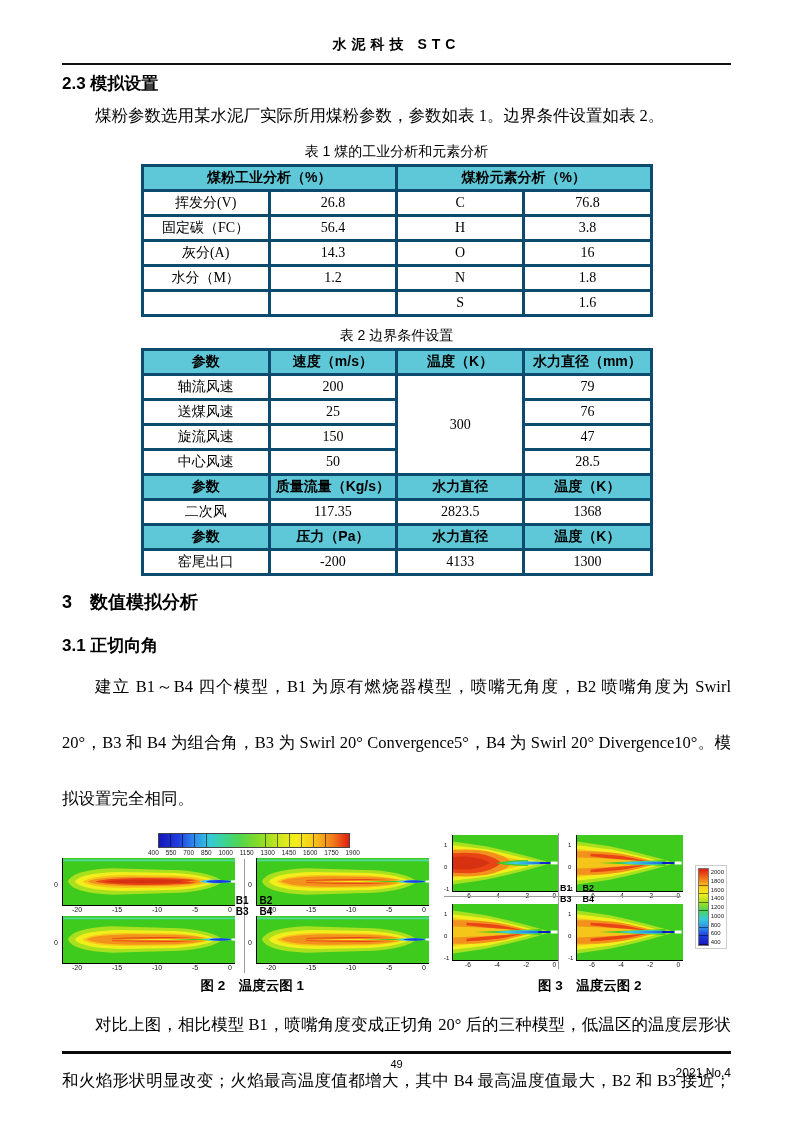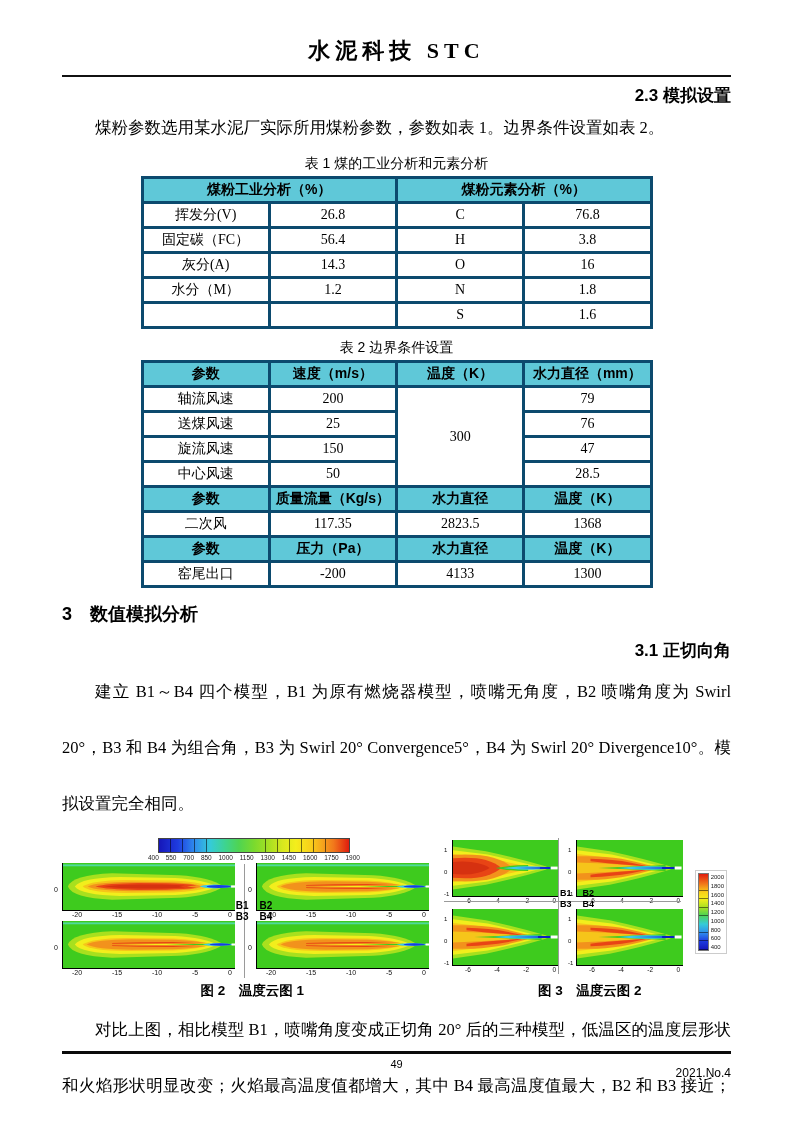--- a/index.html
+++ b/index.html
@@ -1,23 +1,23 @@
 <!DOCTYPE html>
 <html><head>
 <meta charset="utf-8">
 <style>
   html,body{margin:0;padding:0;background:#e8e8e8;}
   .page{position:relative;width:793px;height:1122px;margin:0 auto;background:#fff;
         box-sizing:border-box;padding:36px 62px 0;font-family:"Liberation Serif",serif;color:#000;overflow:hidden;}
   
-  .journal-title{text-align:center;font-size:22px;letter-spacing:5px;font-weight:bold;
-                 font-family:Liberation Serif, serif;}
+  .journal-title{text-align:center;font-size:14px;letter-spacing:5px;font-weight:bold;
+                 font-family:Liberation Sans, sans-serif;}
   .header-rule{border-bottom:2px solid #111;margin-top:9px;}
   
-  .h-sub{font-family:"Liberation Sans",sans-serif;font-weight:bold;font-size:17px;margin:7px 0 0;white-space:pre-wrap;text-align:right;}
+  .h-sub{font-family:"Liberation Sans",sans-serif;font-weight:bold;font-size:17px;margin:7px 0 0;white-space:pre-wrap;}
   .h-main{font-family:"Liberation Sans",sans-serif;font-weight:bold;font-size:18px;margin:14px 0 0;white-space:pre-wrap;}
   
   .body-p{font-size:16.5px;line-height:56px;text-align:justify;text-indent:2em;margin:2px 0 0;}
   .one-line{line-height:34px;margin-top:4px;}
   .item-line{text-align:left;line-height:40px;margin-top:0;}
   
   .tcap{text-align:center;font-size:14px;margin-top:10px;font-family:"Liberation Sans",sans-serif;}
   
   .dtable{border-collapse:collapse;margin:3px auto 0;width:512px;table-layout:fixed;font-size:14px;}
   .dtable th,.dtable td{border:3px solid #0c4a6e;text-align:center;padding:1px 2px;height:20px;overflow:hidden;}
@@ -239,21 +239,21 @@
       <tr>
         <td>窑尾出口</td>
         <td>-200</td>
         <td>4133</td>
         <td>1300</td>
       </tr>
     </tbody>
   </table>
 
   <div class="h-main">3　数值模拟分析</div>
-  <div class="h-sub" style="margin-top:13px;">3.1 正切向角</div>
+  <div class="h-sub" style="margin-top:20px;">3.1 正切向角</div>
   <p class="body-p">建立 B1～B4 四个模型，B1 为原有燃烧器模型，喷嘴无角度，B2 喷嘴角度为 Swirl 20°，B3 和 B4 为组合角，B3 为 Swirl 20° Convergence5°，B4 为 Swirl 20° Divergence10°。模拟设置完全相同。</p>
 
   <div class="figs">
 
     <div class="fig fig2">
       <div class="cbar-h-wrap">
         <div class="cbar-h"></div>
         <div class="cbar-h-labels">
             <span>400</span>
             <span>550</span>

